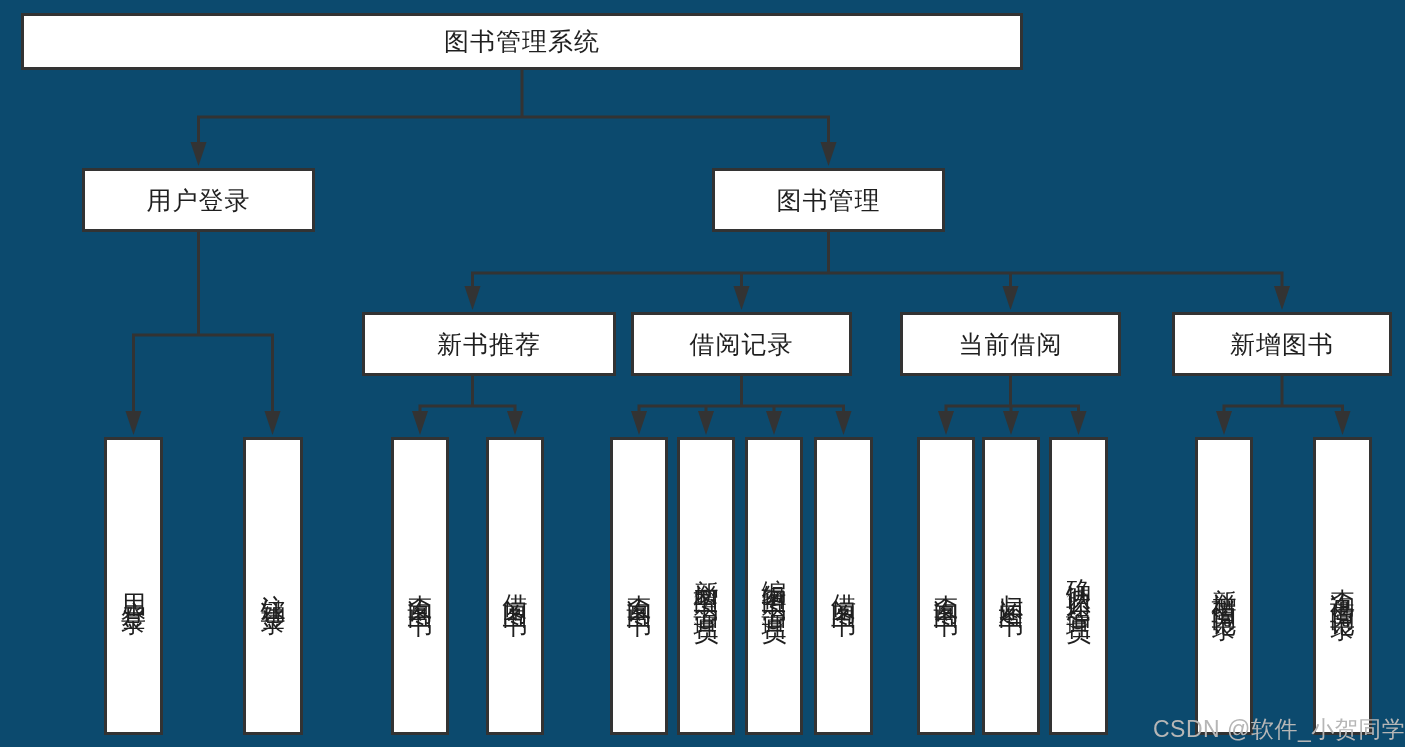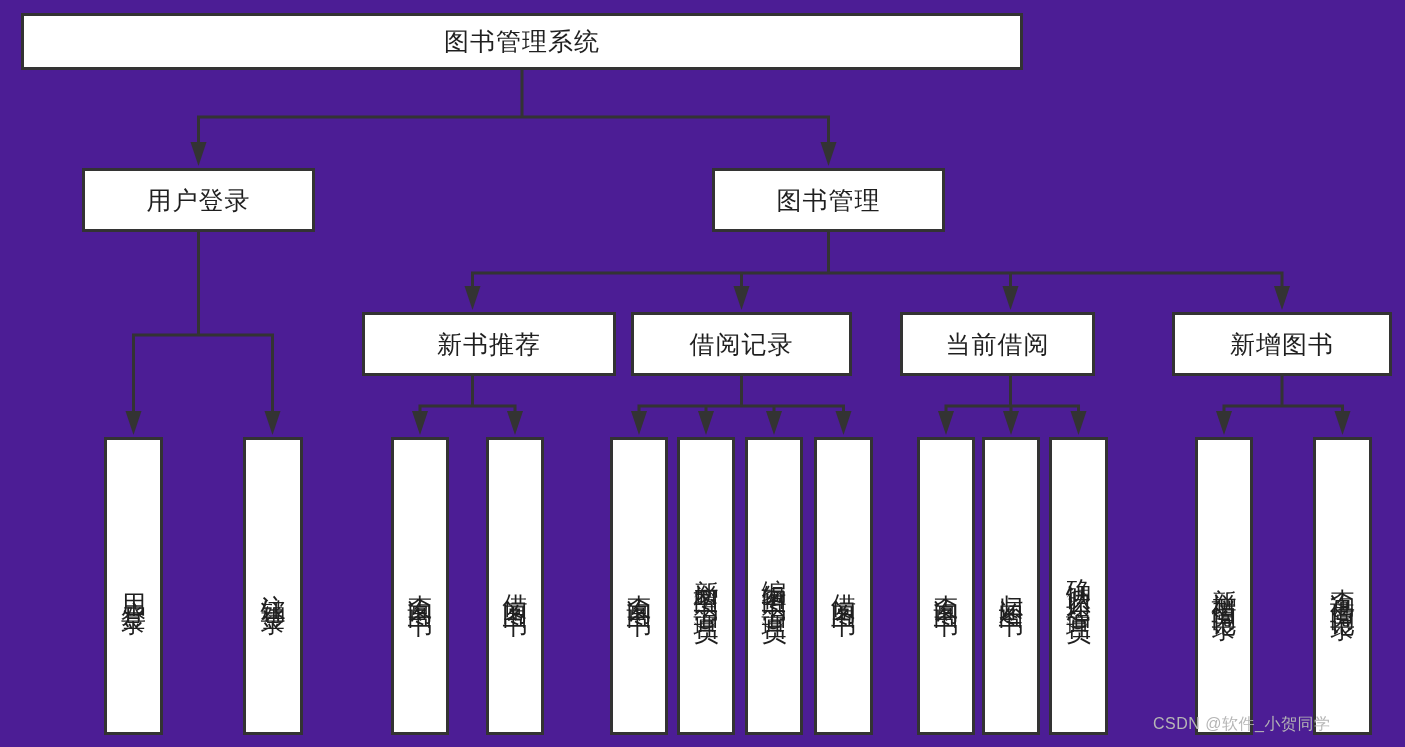--- a/index.html
+++ b/index.html
@@ -3,39 +3,39 @@
 <meta charset="utf-8">
 <style>
   :root{
     --line:#333333;
     --text:#1f1f1f;
     --wm:#b6b6b6;
     --boxbg:#ffffff;
   }
   html,body{margin:0;padding:0;background:#ffffff;}
   .canvas{
-    position:relative;width:1405px;height:747px;background:#4c1d95;overflow:hidden;
+    position:relative;width:1405px;height:747px;background:#0c4a6e;overflow:hidden;
     font-family:"Liberation Sans","DejaVu Sans",sans-serif;color:var(--text);
   }
   svg.edges{position:absolute;left:0;top:0;width:1405px;height:747px;}
   .edge{fill:none;stroke:var(--line);stroke-width:3;stroke-linecap:square;}
   .arrow{fill:var(--line);stroke:none;}
   .box{
     position:absolute;box-sizing:border-box;background:var(--boxbg);
     border:3px solid var(--line);
     display:flex;align-items:center;justify-content:center;
   }
   .hbox span{font-size:25px;letter-spacing:1px;white-space:nowrap;}
   .vbox span{
     writing-mode:vertical-rl;text-orientation:mixed;
     font-size:25px;line-height:1;letter-spacing:6px;white-space:nowrap;
   }
   .watermark{
     position:absolute;left:1153px;top:714px;z-index:6;
-    font-size:16px;letter-spacing:0.5px;color:var(--wm);white-space:nowrap;
+    font-size:23px;letter-spacing:0.5px;color:var(--wm);white-space:nowrap;
   }
 </style>
 </head>
 <body>
 
 <div class="canvas">
 
   <svg class="edges" viewBox="0 0 1405 747">
 
     <path class="edge" d="M522 69 V117 M198.5 117 H828.5 M198.5 117 V148 M828.5 117 V148"></path>
@@ -82,21 +82,21 @@
   <div class="box hbox" style="left:712px;top:168px;width:233px;height:64px">
     <span>图书管理</span>
   </div>
 
   <div class="box hbox" style="left:362px;top:312px;width:254px;height:64px">
     <span>新书推荐</span>
   </div>
   <div class="box hbox" style="left:631px;top:312px;width:221px;height:64px">
     <span>借阅记录</span>
   </div>
-  <div class="box hbox" style="left:900px;top:312px;width:195px;height:64px">
+  <div class="box hbox" style="left:900px;top:312px;width:221px;height:64px">
     <span>当前借阅</span>
   </div>
   <div class="box hbox" style="left:1172px;top:312px;width:220px;height:64px">
     <span>新增图书</span>
   </div>
 
   <div class="box vbox" style="left:104px;top:437px;width:59px;height:298px">
     <span>用户登录</span>
   </div>
   <div class="box vbox" style="left:243px;top:437px;width:60px;height:298px">

